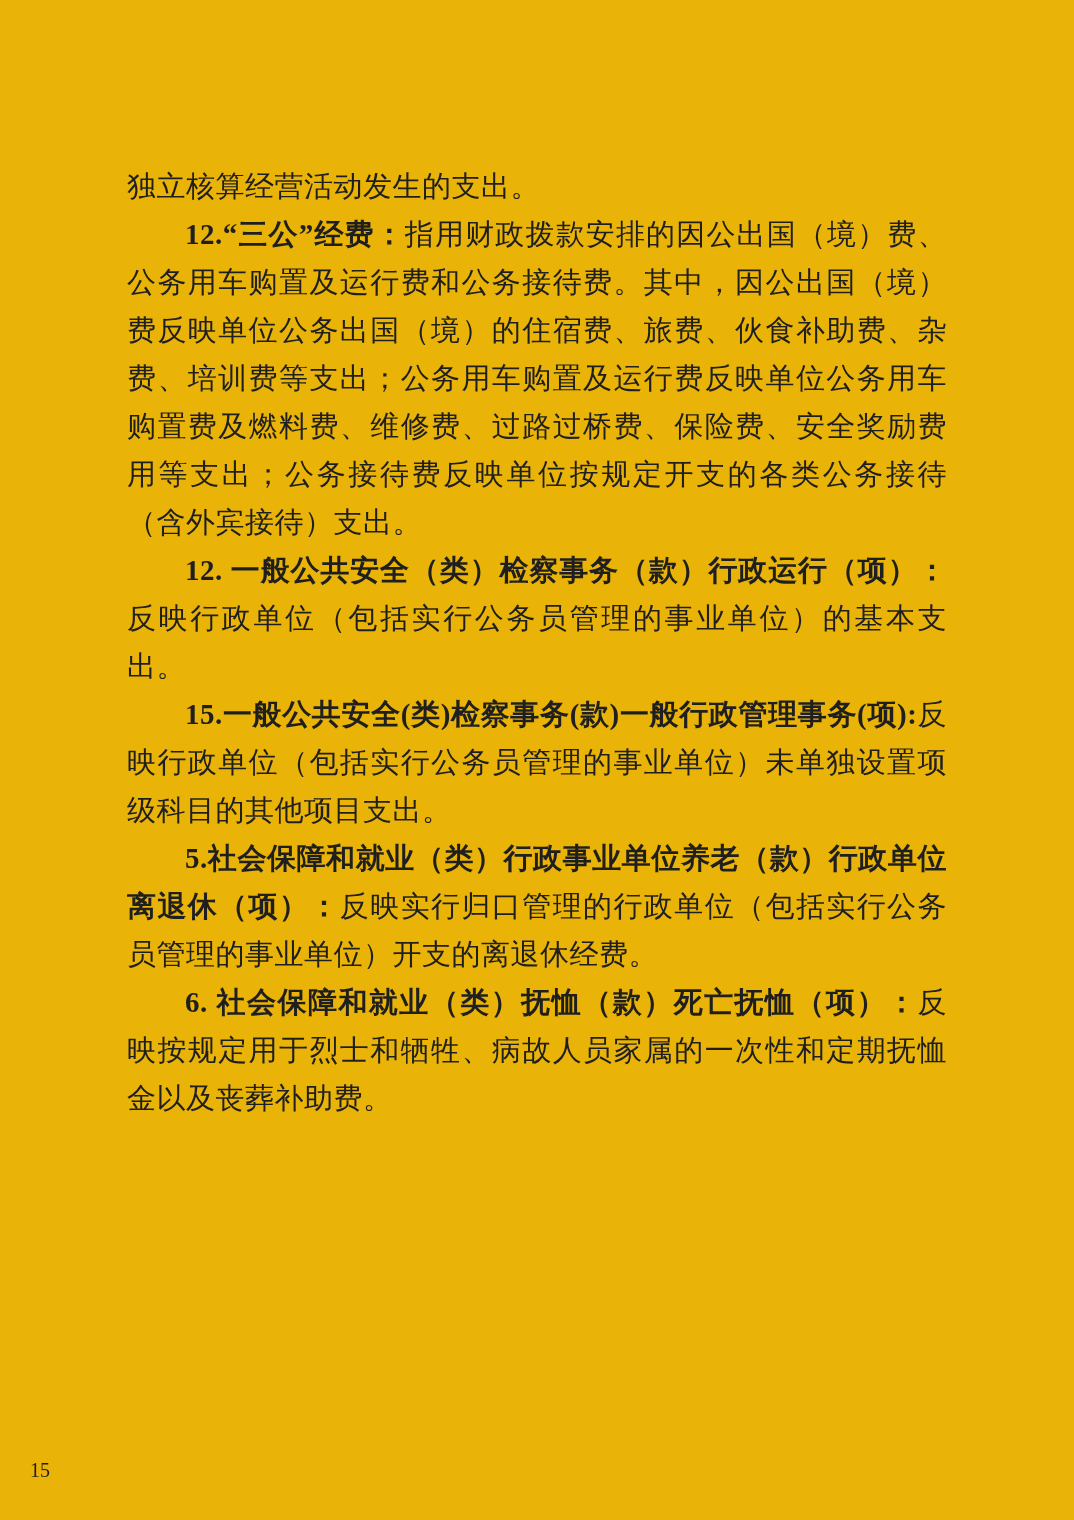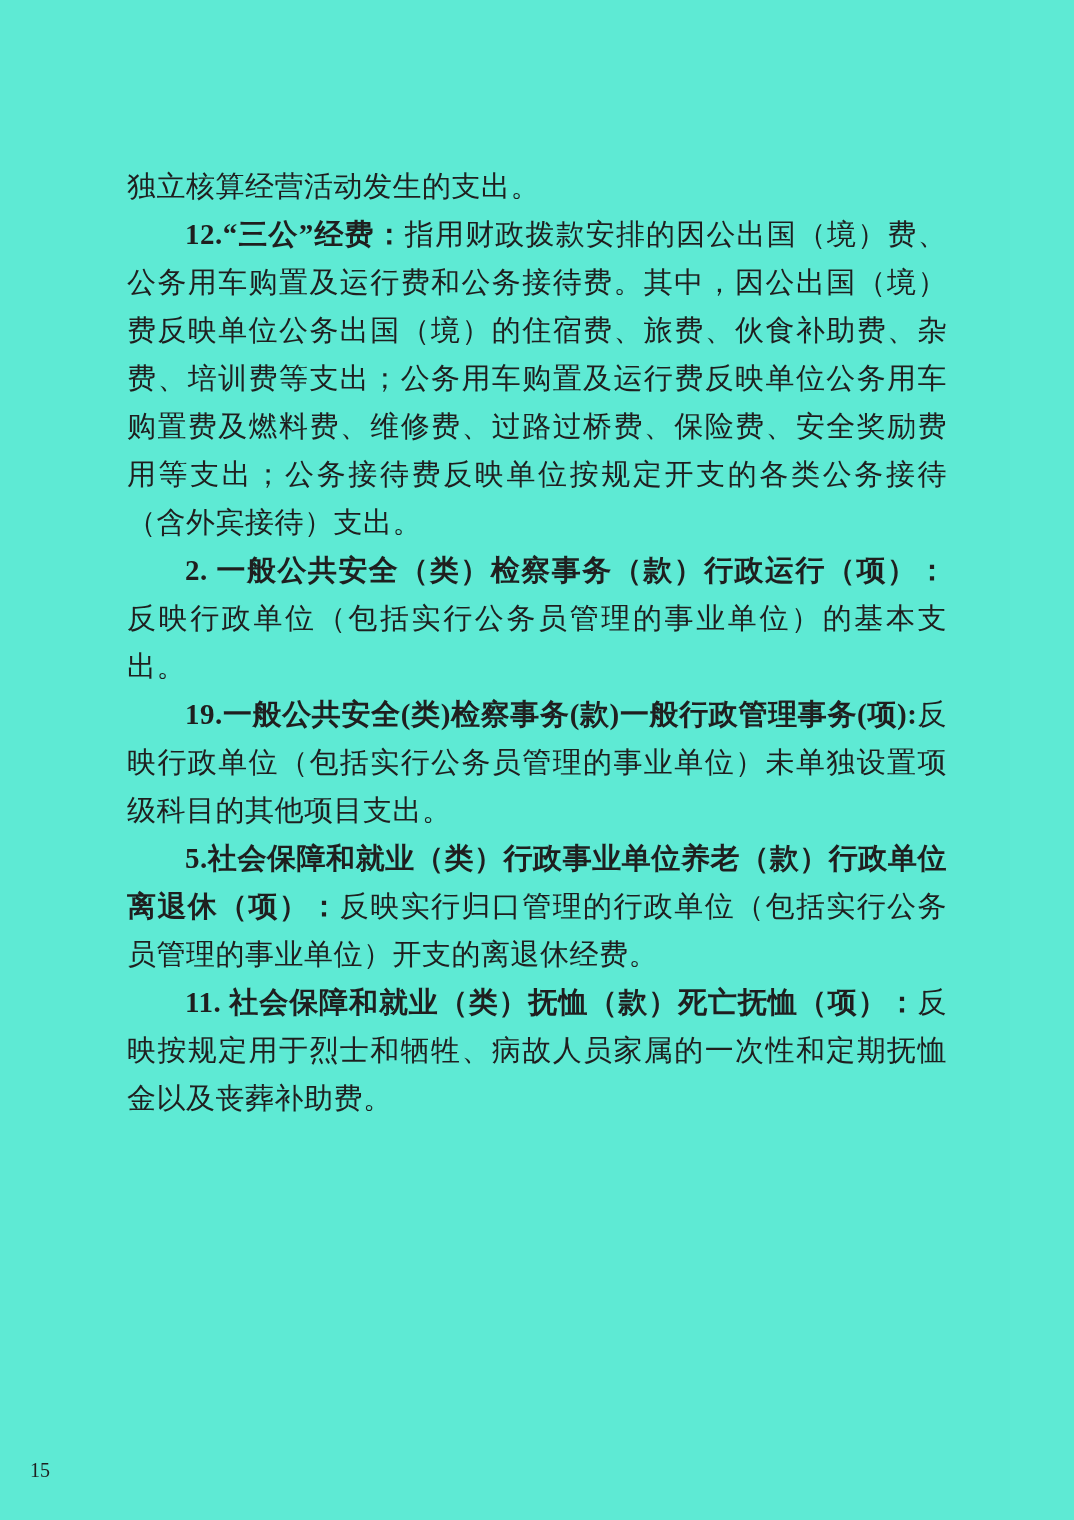--- a/index.html
+++ b/index.html
@@ -4,21 +4,21 @@
 <style>
   html, body {
     margin: 0;
     padding: 0;
     background: #ffffff;
   }
   .page {
     position: relative;
     width: 1074px;
     height: 1520px;
-    background: #5eead4;
+    background: #eab308;
     color: #1f1f1f;
     font-family: "Liberation Serif", "DejaVu Serif", serif;
     overflow: hidden;
   }
   .content {
     position: absolute;
     left: 127px;
     top: 162px;
     width: 820px;
     font-size: 29px;
@@ -54,26 +54,26 @@
 <body>
 
 <div class="page">
   <div class="content">
 
     <p class="continuation"><strong></strong><span>独立核算经营活动发生的支出。</span></p>
 
     <p><strong>12.“三公”经费：</strong><span>指用财政拨款安排的因公出国（境）费、公务用车购置及运行费和公务接待费。其中，因公出国（境）费反映单位公务出国（境）的住宿费、旅费、伙食补助费、杂费、培训费等支出；公务用车购置及运行费反映单位公务用车购置费及燃料费、维修费、过路过桥费、保险费、安全奖励费用等支出；公务接待费反映单位按规定开支的各类公务接待（含外宾接待）支出。</span></p>
 
 
-    <p><strong>2. 一般公共安全（类）检察事务（款）行政运行（项）：</strong><span>反映行政单位（包括实行公务员管理的事业单位）的基本支出。</span></p>
+    <p><strong>12. 一般公共安全（类）检察事务（款）行政运行（项）：</strong><span>反映行政单位（包括实行公务员管理的事业单位）的基本支出。</span></p>
 
-    <p><strong>19.一般公共安全(类)检察事务(款)一般行政管理事务(项):</strong><span>反映行政单位（包括实行公务员管理的事业单位）未单独设置项级科目的其他项目支出。</span></p>
+    <p><strong>15.一般公共安全(类)检察事务(款)一般行政管理事务(项):</strong><span>反映行政单位（包括实行公务员管理的事业单位）未单独设置项级科目的其他项目支出。</span></p>
 
     <p><strong>5.社会保障和就业（类）行政事业单位养老（款）行政单位离退休（项）：</strong><span>反映实行归口管理的行政单位（包括实行公务员管理的事业单位）开支的离退休经费。</span></p>
 
-    <p><strong>11. 社会保障和就业（类）抚恤（款）死亡抚恤（项）：</strong><span>反映按规定用于烈士和牺牲、病故人员家属的一次性和定期抚恤金以及丧葬补助费。</span></p>
+    <p><strong>6. 社会保障和就业（类）抚恤（款）死亡抚恤（项）：</strong><span>反映按规定用于烈士和牺牲、病故人员家属的一次性和定期抚恤金以及丧葬补助费。</span></p>
 
   </div>
 
   <div class="page-footer">
     <span>15</span>
   </div>
 </div>
 
 </body></html>

